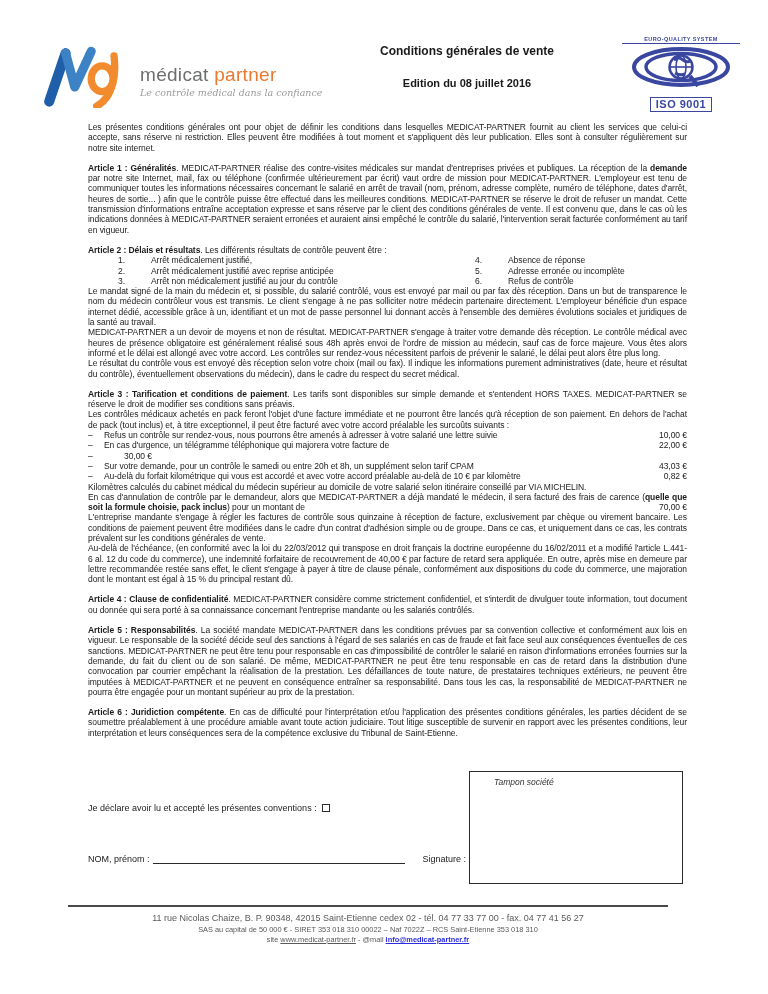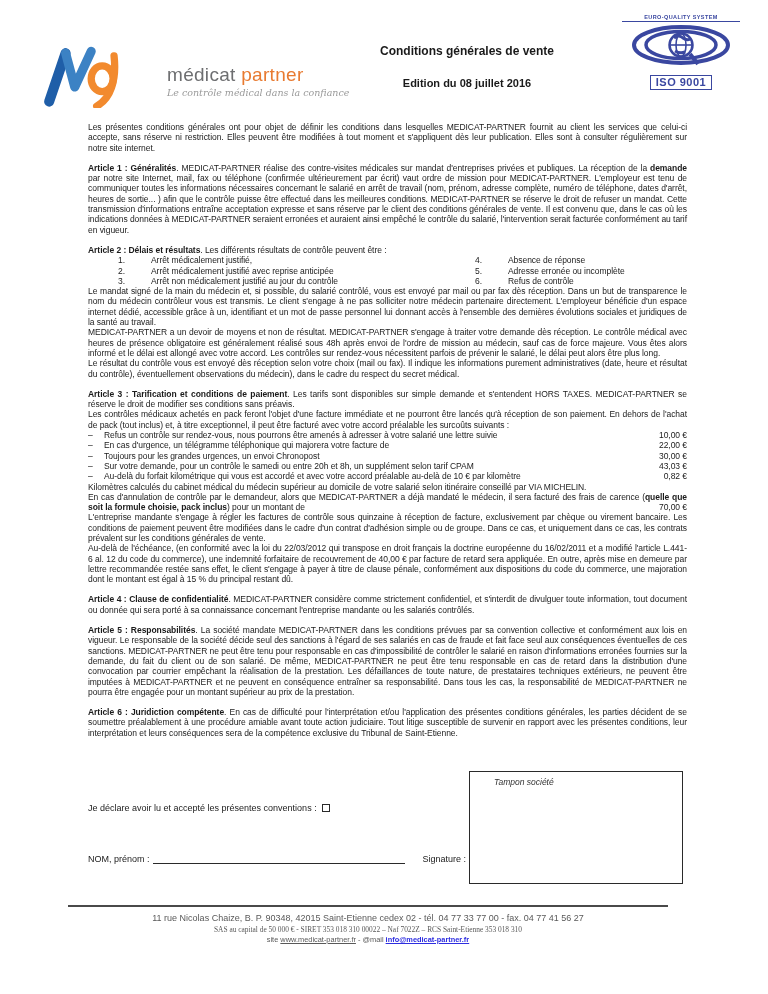--- a/index.html
+++ b/index.html
@@ -1,32 +1,32 @@
 <!DOCTYPE html>
 <html><head>
 <meta charset="utf-8">
 <style>
   * { margin:0; padding:0; box-sizing:border-box; }
   html,body { background:#ffffff; }
   body { font-family:"Liberation Sans", sans-serif; color:#1b1b1b; }
   .page { position:relative; width:768px; height:994px; background:#fff; overflow:hidden; margin:0 auto; }
 
   
-  .logo { position:absolute; left:42px; top:44px; display:flex; align-items:center;gap:27px; }
+  .logo { position:absolute; left:42px; top:44px; display:flex; align-items:center; }
   .logo-mark { width:92px; height:64px; }
   .logo-text { margin-left:6px; margin-top:10px; }
   .logo-name { font-size:19px; letter-spacing:.3px; color:#6d6e70; }
   .logo-name .orange { color:#e87a30; }
   .logo-tagline { font-family:"DejaVu Serif", serif; font-style:italic; font-size:9.5px; color:#9a9a9a; margin-top:1px; }
 
   .titleblock { position:absolute; left:467px; top:44px; transform:translateX(-50%); text-align:center; white-space:nowrap; }
   .doc-title { font-size:12px; font-weight:bold; color:#1a1a1a; }
   .doc-edition { font-size:11px; font-weight:bold; color:#1a1a1a; margin-top:19px; }
 
-  .badge { position:absolute; left:622px; top:14px; width:118px; text-align:center; color:#3a47a0; }
+  .badge { position:absolute; left:622px; top:36px; width:118px; text-align:center; color:#3a47a0; }
   .badge-top { font-size:5.5px; font-weight:bold; letter-spacing:.4px; border-bottom:1.5px solid #3a47a0; padding-bottom:1px; }
   .badge-globe { margin-top:2px; }
   .badge-iso { display:inline-block; font-size:11px; font-weight:bold; border:1.3px solid #3a47a0; padding:0 5px 1px 5px; margin-top:1px; letter-spacing:.5px; }
 
   
   .content { position:absolute; left:88px; top:122px; width:599px; font-size:8.5px; line-height:10.3px; text-align:justify; letter-spacing:-0.05px; }
   .sec { margin-bottom:10px; }
   b, .bold { font-weight:bold; }
 
   .cols { display:flex; }
@@ -50,21 +50,21 @@
   .decl-line2 { position:absolute; left:0; top:84px; width:380px; display:flex; align-items:flex-end; }
   .blank { display:inline-block; width:252px; border-bottom:1px solid #2a2a2a; height:9px; margin-left:3px; }
   .sig { margin-left:18px; }
   .tampon { position:absolute; left:381px; top:1px; width:214px; height:113px; border:1.3px solid #2a2a2a; padding:5px 24px; }
   .tampon-label { font-family:"Liberation Sans", sans-serif; font-style:italic; font-size:8.5px; color:#333; }
 
   
   .footer { position:absolute; left:0; top:896px; width:736px; text-align:center; color:#595959; }
   .footer-rule { margin:9px auto 0 auto; width:600px; border-top:2px solid #4a4a4a; }
   .f-address { margin-top:6px; font-size:9px; }
-  .f-legal { margin-top:2px; font-size:7.4px;font-family:Liberation Serif, serif; }
+  .f-legal { margin-top:2px; font-size:7.4px; }
   .f-links { margin-top:1px; font-size:7.4px; }
   .f-links a { color:#595959; text-decoration:underline; }
   .f-links a.mail { color:#2d2de0; font-weight:bold; }
 </style>
 </head>
 <body>
 
 <div class="page">
 
   <div class="logo">
@@ -152,21 +152,20 @@
             <span class="ptxt">Refus un contrôle sur rendez-vous, nous pourrons être amenés à adresser à votre salarié une lettre suivie</span>
             <span class="pval">10,00 €</span>
           </div>
         <div class="price-row">
             <span class="dash">–</span>
             <span class="ptxt">En cas d'urgence, un télégramme téléphonique qui majorera votre facture de</span>
             <span class="pval">22,00 €</span>
           </div>
         <div class="price-row">
             <span class="dash">–</span>
-            <span class="ptxt">Toujours pour les grandes urgences, un envoi Chronopost</span>
             <span class="pval">30,00 €</span>
           </div>
         <div class="price-row">
             <span class="dash">–</span>
             <span class="ptxt">Sur votre demande, pour un contrôle le samedi ou entre 20h et 8h, un supplément selon tarif CPAM</span>
             <span class="pval">43,03 €</span>
           </div>
         <div class="price-row">
             <span class="dash">–</span>
             <span class="ptxt">Au-delà du forfait kilométrique qui vous est accordé et avec votre accord préalable au-delà de 10 € par kilomètre</span>

